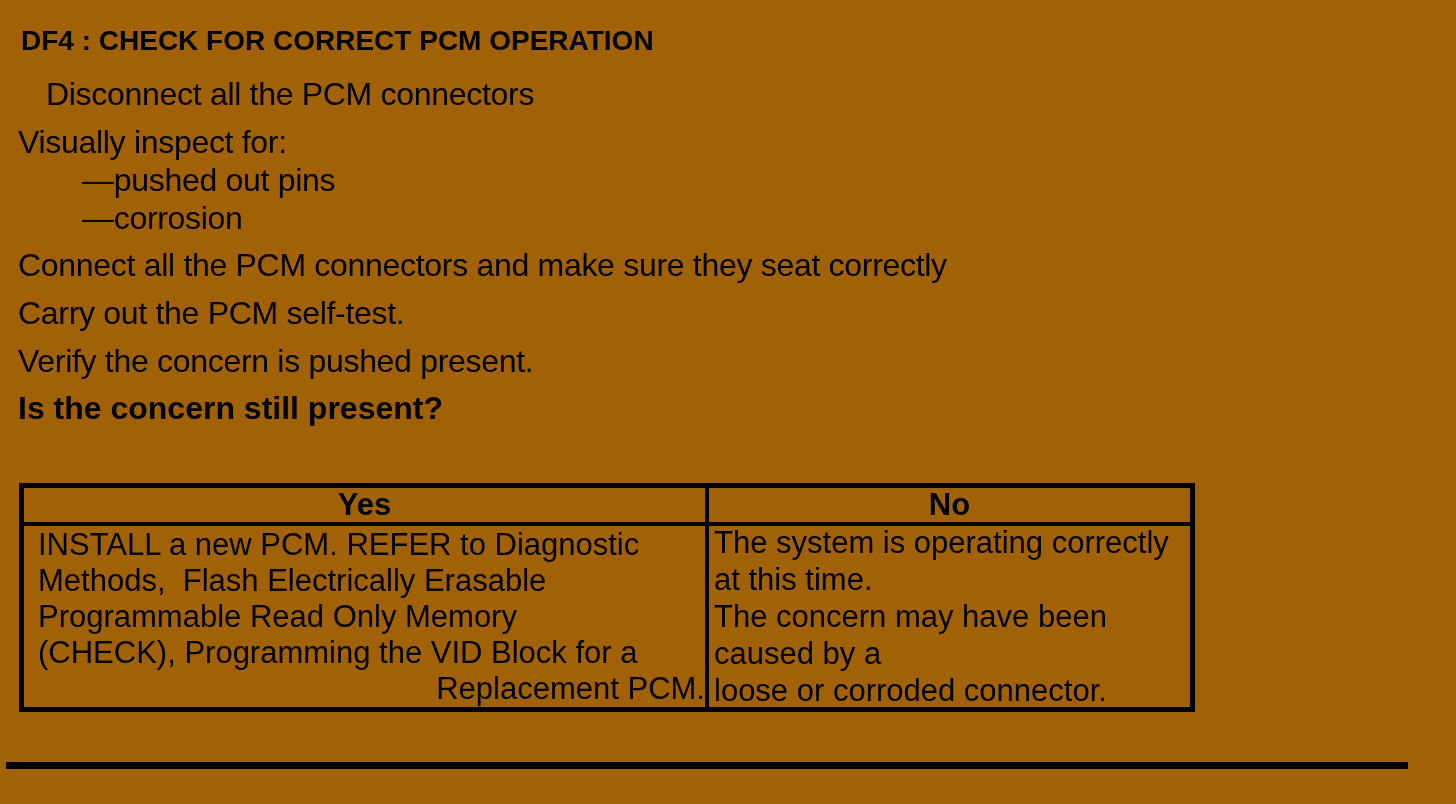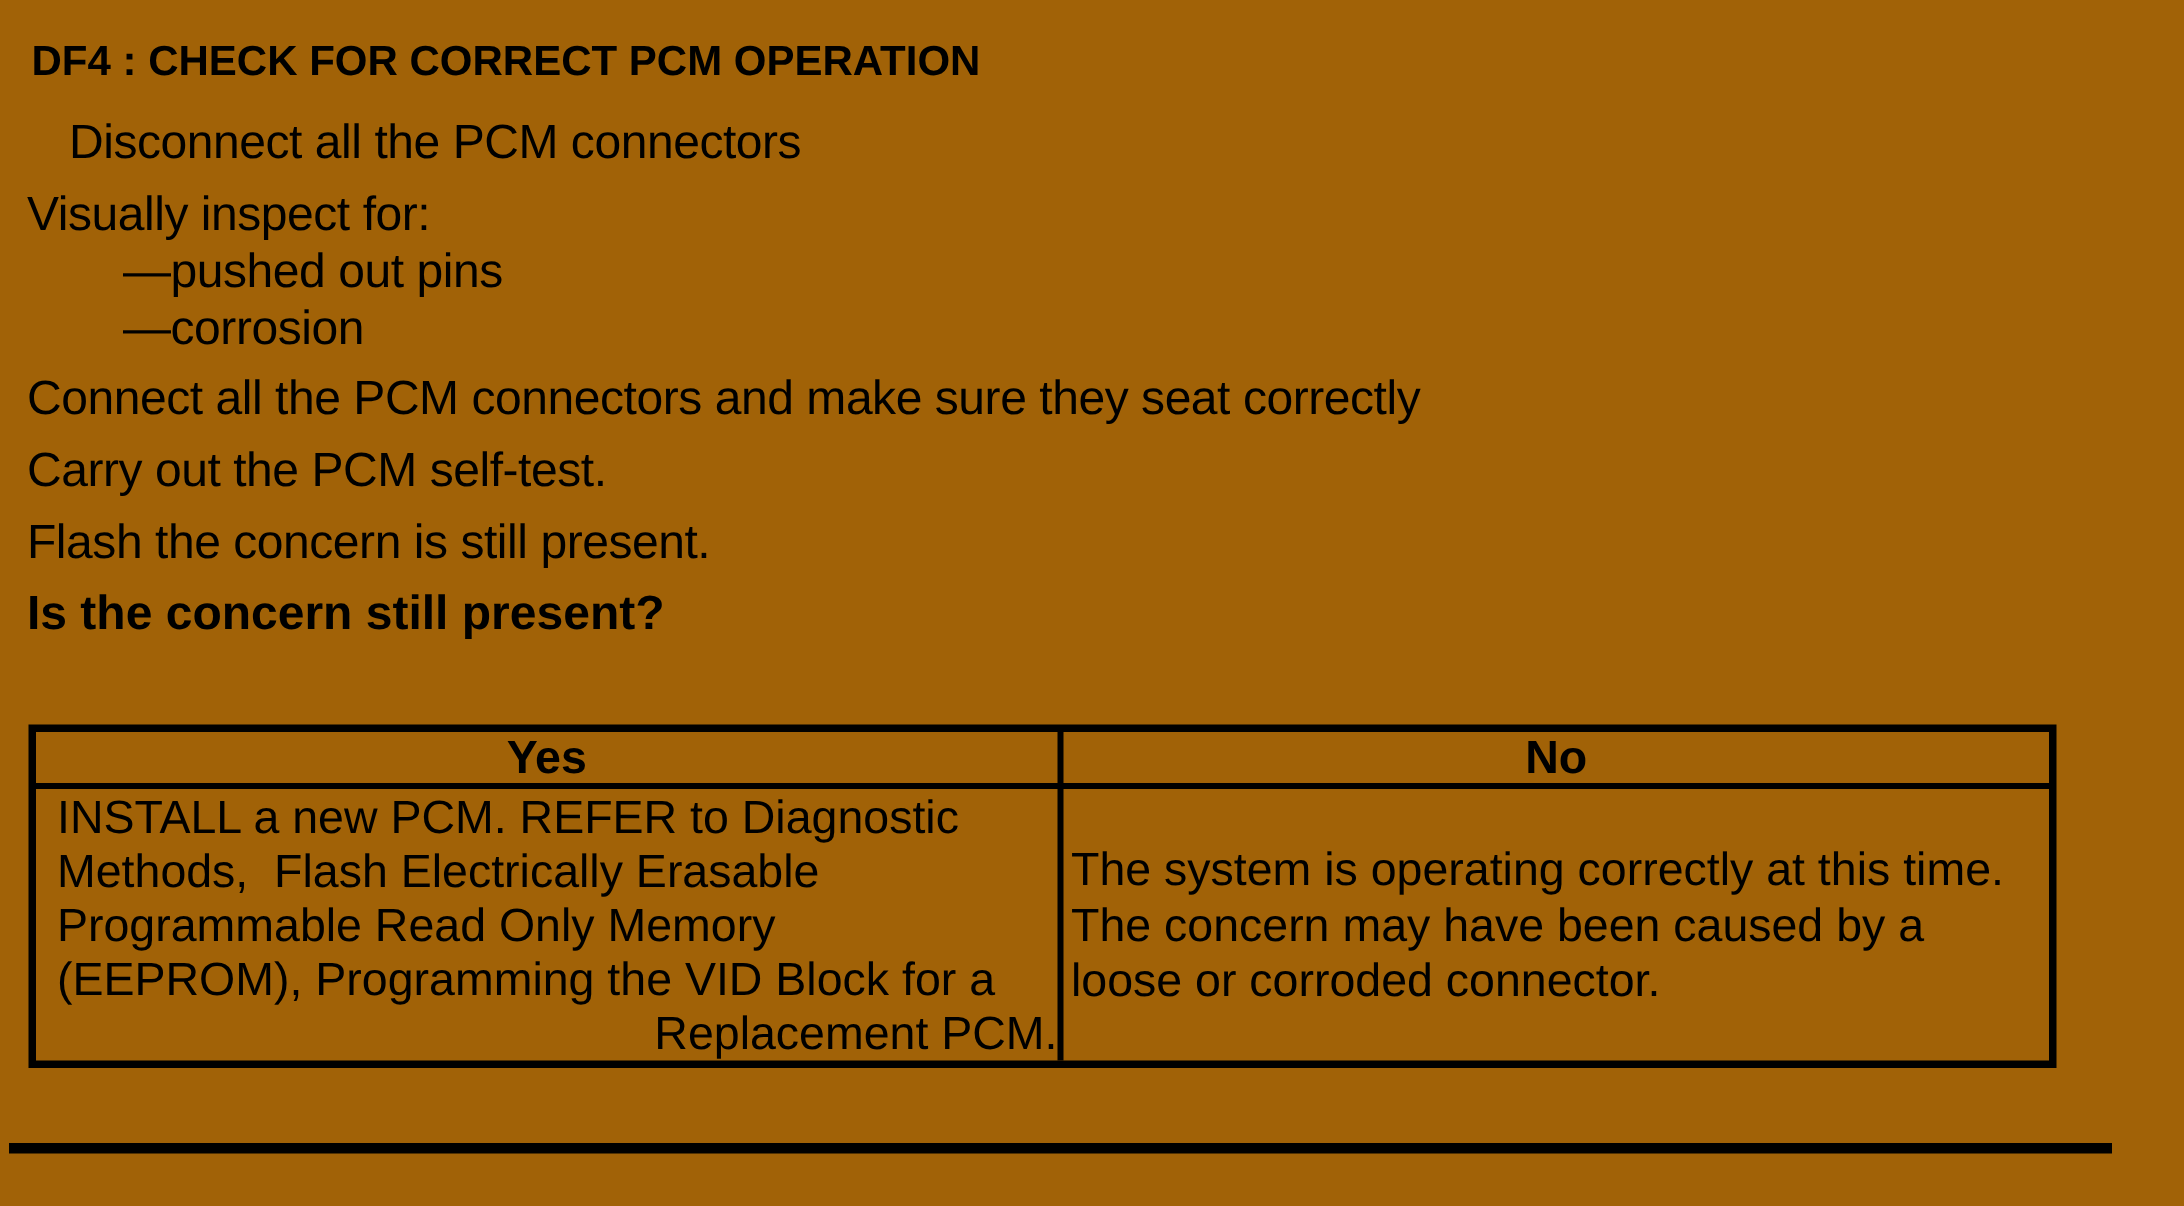--- a/index.html
+++ b/index.html
@@ -40,21 +40,21 @@
     letter-spacing: -0.3px;
   }
   .question {
     font-size: 32px;
     font-weight: bold;
     line-height: 38px;
     margin: 9px 0 0 0;
   }
   .decision-table {
     margin: 56px 0 0 1px;
-    width: 1352px;
+    width: 1176px;
     border: 5px solid #000000;
     box-sizing: border-box;
   }
   .dt-row { display: flex; }
   .dt-header-row { border-bottom: 4px solid #000000; }
   .dt-cell-left {
     width: 685px;
     border-right: 4px solid #000000;
     box-sizing: border-box;
   }
@@ -104,35 +104,35 @@
     <div class="step">Visually inspect for:</div>
 
     <div class="inspect-item">—pushed out pins</div>
 
     <div class="inspect-item">—corrosion</div>
 
     <div class="step tight">Connect all the PCM connectors and make sure they seat correctly</div>
 
     <div class="step">Carry out the PCM self-test.</div>
 
-    <div class="step">Flash the concern is still present.</div>
+    <div class="step">Verify the concern is pushed present.</div>
 
     <div class="question">Is the concern still present?</div>
 
     <div class="decision-table">
       <div class="dt-row dt-header-row">
         <div class="dt-cell-left dt-header-cell">Yes</div>
         <div class="dt-cell-right dt-header-cell">No</div>
       </div>
       <div class="dt-row dt-body-row">
         <div class="dt-cell-left yes-cell">
           <div class="action-line">INSTALL a new PCM. REFER to Diagnostic</div>
           <div class="action-line">Methods,  Flash Electrically Erasable</div>
           <div class="action-line">Programmable Read Only Memory</div>
-          <div class="action-line">(EEPROM), Programming the VID Block for a</div>
+          <div class="action-line">(CHECK), Programming the VID Block for a</div>
           <div class="action-line centered">Replacement PCM.</div>
         </div>
         <div class="dt-cell-right no-cell">
           <div class="action-line">The system is operating correctly at this time.</div>
           <div class="action-line">The concern may have been caused by a</div>
           <div class="action-line">loose or corroded connector.</div>
         </div>
       </div>
     </div>
   </div>

